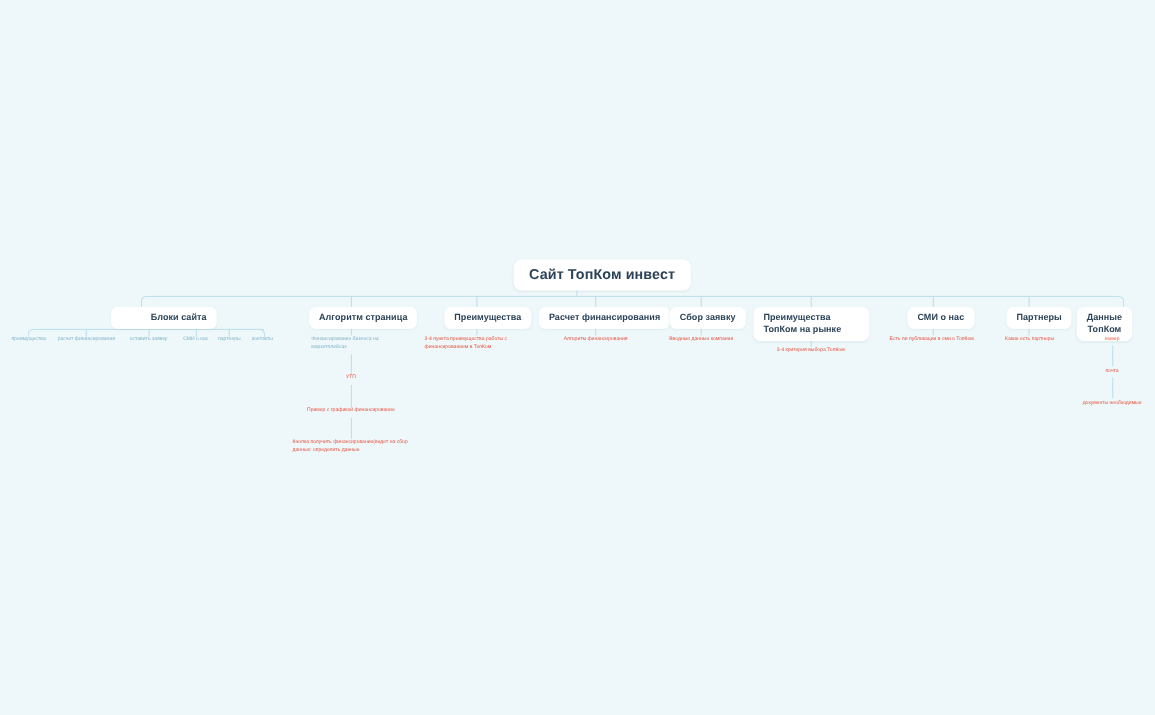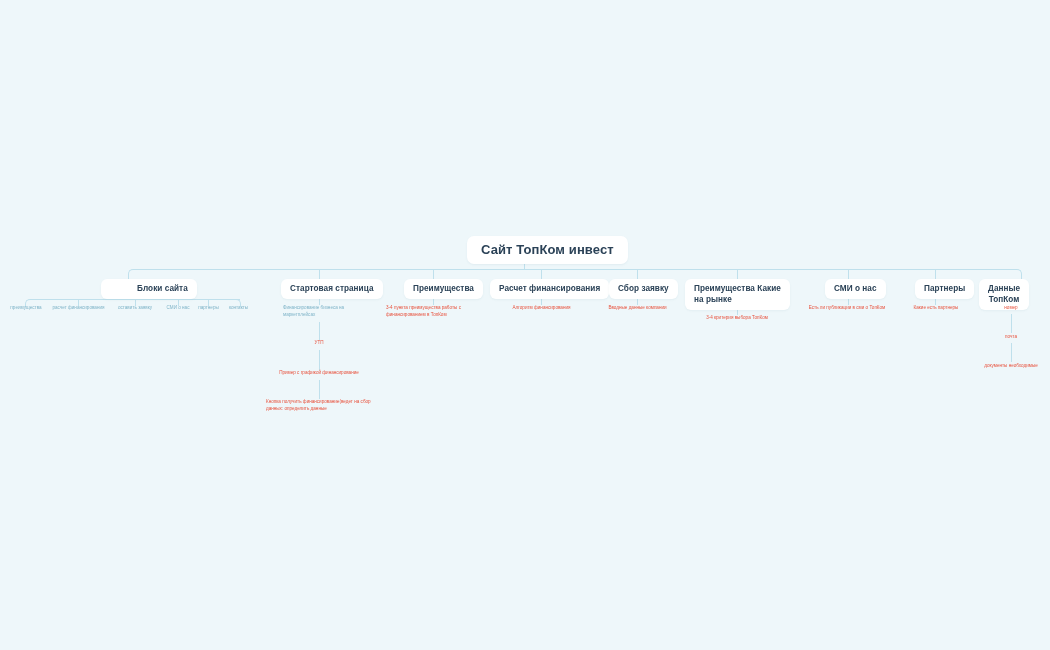--- a/index.html
+++ b/index.html
@@ -153,36 +153,36 @@
   <div class="node root" style="left:467px; top:236px;">Сайт ТопКом инвест</div>
 
   <div class="node lvl2" style="left:101px; top:279px;padding-left:36px;">Блоки сайта</div>
   <div class="node plain center" style="left:0px; top:305px; width:52px;">преимущества</div>
   <div class="node plain center" style="left:52px; top:305px; width:53px;">расчет финансирования</div>
   <div class="node plain center" style="left:110px; top:305px; width:50px;">оставить заявку</div>
   <div class="node plain center" style="left:160px; top:305px; width:36px;">СМИ о нас</div>
   <div class="node plain center" style="left:192px; top:305px; width:33px;">партнеры</div>
   <div class="node plain center" style="left:222px; top:305px; width:33px;">контакты</div>
 
-  <div class="node lvl2" style="left:281px; top:279px;">Стартовая страница</div>
+  <div class="node lvl2" style="left:281px; top:279px;">Алгоритм страница</div>
   <div class="node plain left" style="left:283px; top:305px; width:78px;">Финансирование бизнеса на маркетплейсах</div>
   <div class="node plain center red" style="left:299px; top:340px; width:40px;">УТП</div>
   <div class="node plain center red" style="left:268px; top:370px; width:102px;">Пример с графикой финансирование</div>
   <div class="node plain left red" style="left:266px; top:399px; width:106px;">Кнопка получить финансирование(ведет на сбор данных: определить данные</div>
 
   <div class="node lvl2" style="left:404px; top:279px;">Преимущества</div>
   <div class="node plain left red" style="left:386px; top:305px; width:96px;">3-4 пункта преимущества работы с финансированием в ТопКом</div>
 
   <div class="node lvl2" style="left:490px; top:279px;">Расчет финансирования</div>
   <div class="node plain center red" style="left:498px; top:305px; width:87px;">Алгоритм финансирования</div>
 
   <div class="node lvl2" style="left:609px; top:279px;">Сбор заявку</div>
   <div class="node plain center red" style="left:598px; top:305px; width:79px;">Вводные данные компании</div>
 
-  <div class="node lvl2 wide" style="left:685px; top:279px; width:105px;">Преимущества Какие на рынке</div>
+  <div class="node lvl2 wide" style="left:685px; top:279px; width:105px;">Преимущества ТопКом на рынке</div>
   <div class="node plain center red" style="left:694px; top:315px; width:86px;">3-4 критерия выбора ТопКом</div>
 
   <div class="node lvl2" style="left:825px; top:279px;">СМИ о нас</div>
   <div class="node plain center red" style="left:792px; top:305px; width:110px;">Есть ли публикации в сми о ТопКом</div>
 
   <div class="node lvl2" style="left:915px; top:279px;">Партнеры</div>
   <div class="node plain center red" style="left:903px; top:305px; width:66px;">Какие есть партнеры</div>
 
   <div class="node lvl2" style="left:979px; top:279px;">Данные ТопКом</div>
   <div class="node plain center red" style="left:991px; top:305px; width:40px;">номер</div>

